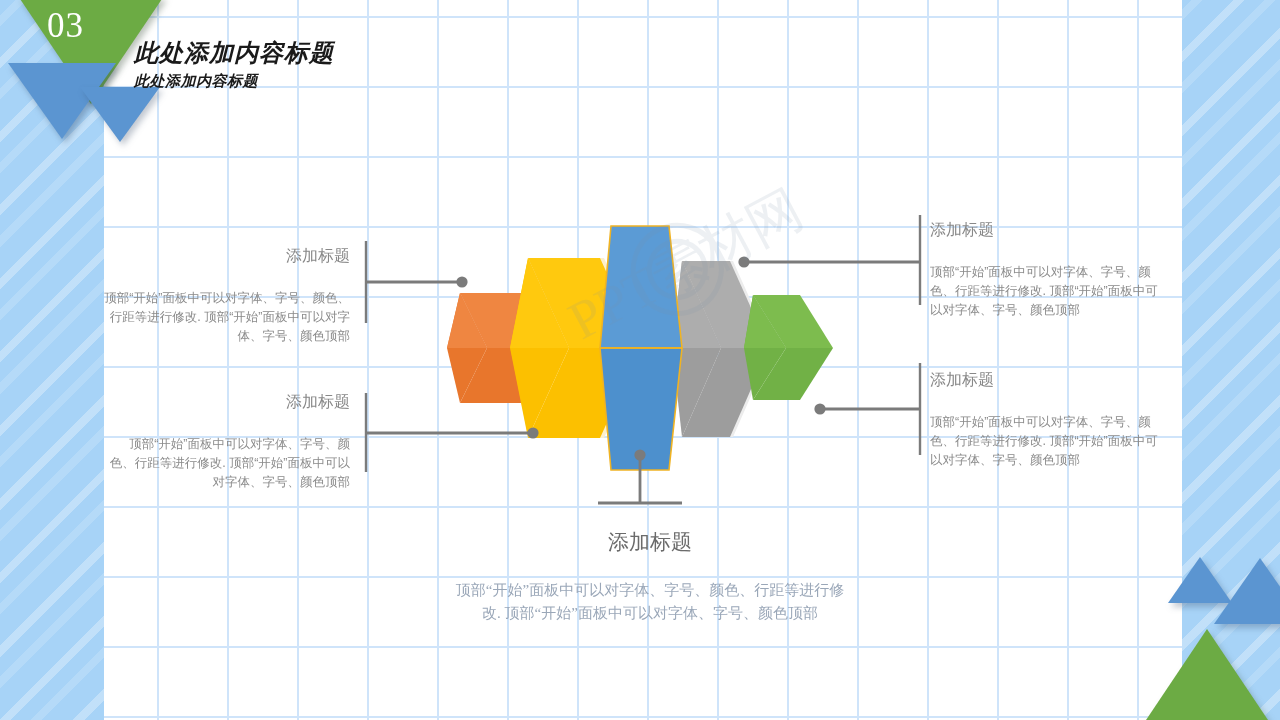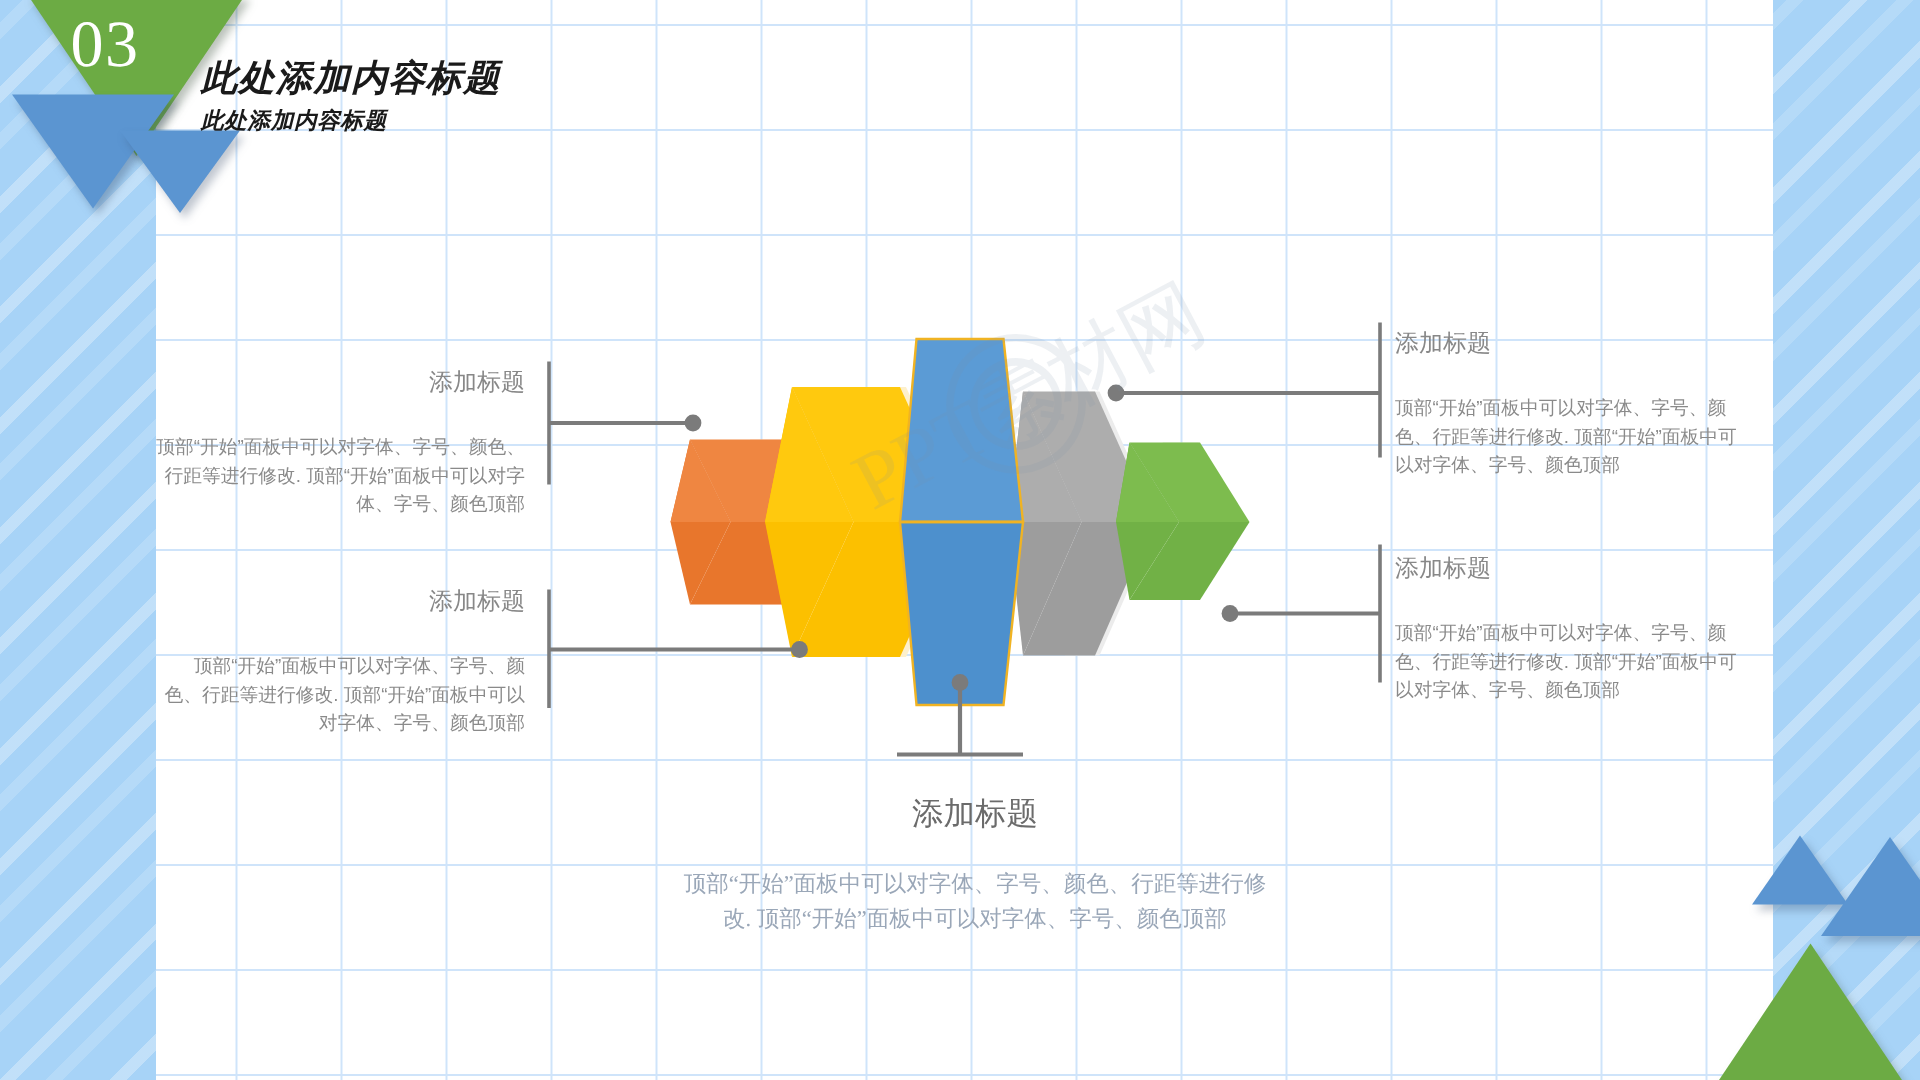--- a/index.html
+++ b/index.html
@@ -94,21 +94,21 @@
     border-left: 65px solid transparent;
     border-right: 65px solid transparent;
     border-bottom: 97px solid #6cab44;
     filter: drop-shadow(3px 4px 3px rgba(60,80,60,0.30));
   }
 
   .slide-number {
     position: absolute;
     left: 47px; top: 8px;
     font-family: "Liberation Serif", "DejaVu Serif", serif;
-    font-size: 44px;
+    font-size: 35px;
     color: #ffffff;
     line-height: 1;
     letter-spacing: 1px;
   }
 
   
   .header {
     position: absolute;
     left: 134px; top: 40px; font-style: italic;
   }

